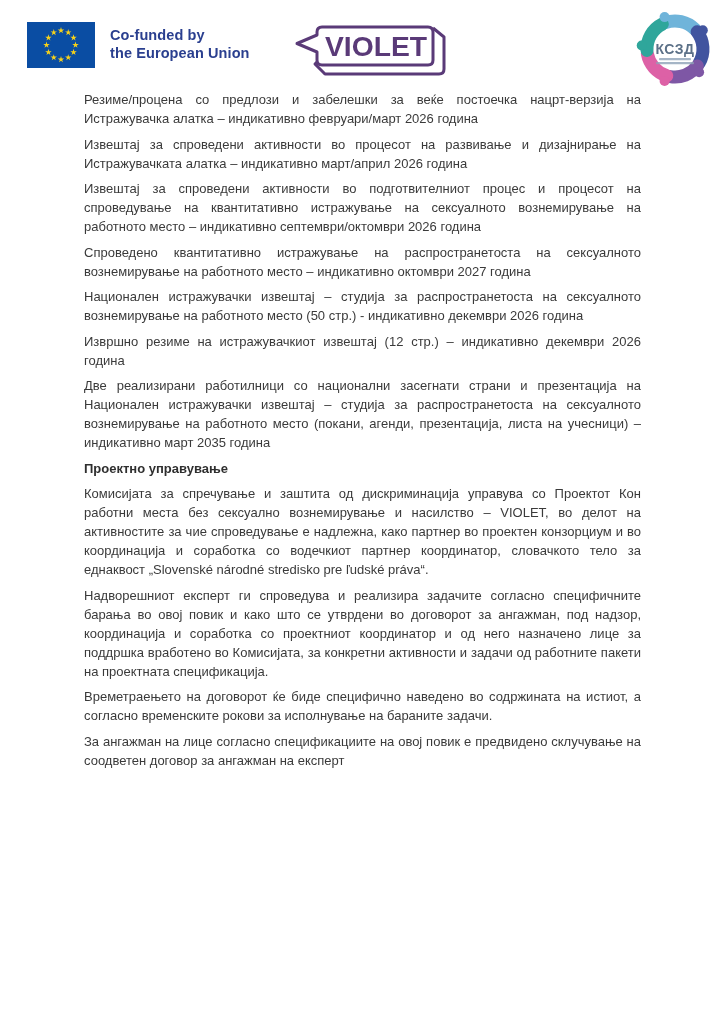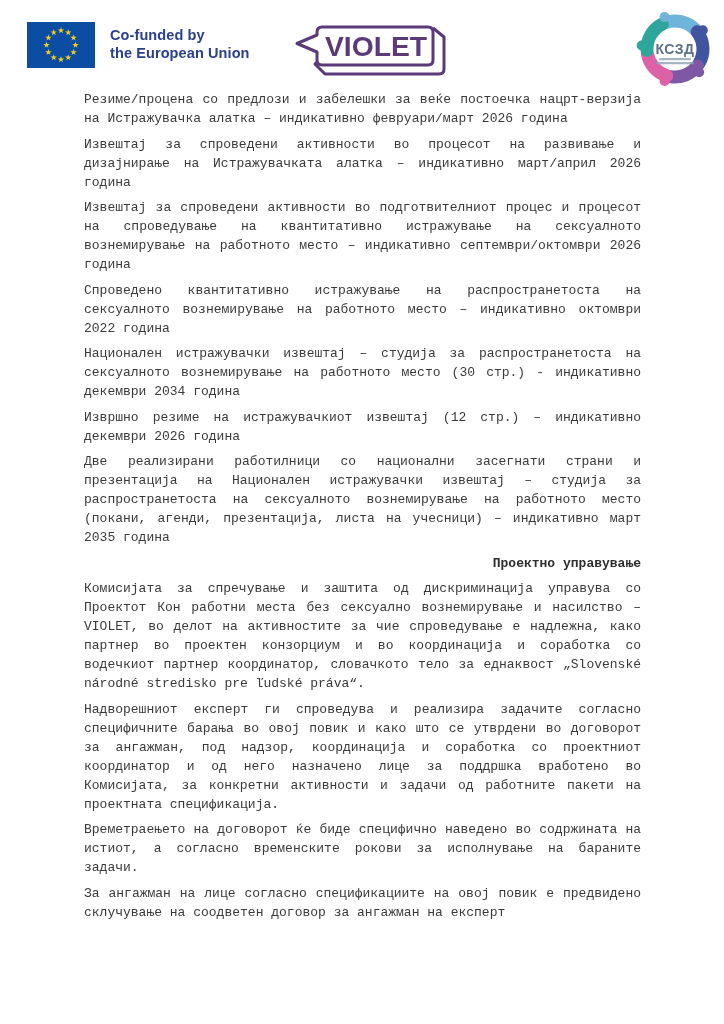--- a/index.html
+++ b/index.html
@@ -29,24 +29,24 @@
     font-weight:bold;color:var(--eu-text-blue);
     font-size:14.5px;line-height:1.22;letter-spacing:.1px;
   }
   .violet-logo{position:absolute;left:292px;top:24px;}
   .kszd-logo{position:absolute;left:633px;top:4px;}
   
   .doc-body{
     position:absolute;left:84px;right:83px;top:90px;
     font-size:13px;line-height:19px;
   }
-  .doc-body p{margin:0 0 6.5px;font-family:Liberation Mono, monospace;}
+  .doc-body p{margin:0 0 6.5px;}
   .doc-para{text-align:justify;}
   .doc-para.tight{margin-top:-6.5px;}
-  .doc-heading{font-weight:bold;text-align:right;color:#2f2f2f;}
+  .doc-heading{font-weight:bold;text-align:left;color:#2f2f2f;}
 </style>
 </head>
 <body>
 
 <div class="page">
 
   <div class="header">
 
     <div class="eu-logo">
       <svg class="eu-flag" width="68" height="46" viewBox="0 0 68 46">
@@ -104,22 +104,22 @@
         <rect x="23" y="58" width="38" height="2.2" rx="1"></rect>
       </g>
     </svg>
 
   </div>
 
   <div class="doc-body">
       <p class="doc-para">Резиме/процена со предлози и забелешки за веќе постоечка нацрт-верзија на Истражувачка алатка – индикативно  февруари/март 2026 година</p>
       <p class="doc-para">Извештај за спроведени активности во процесот на развивање и дизајнирање на Истражувачката алатка – индикативно  март/април 2026 година</p>
       <p class="doc-para">Извештај за спроведени активности во подготвителниот процес и процесот на спроведување на квантитативно истражување на сексуалното вознемирување на работното место – индикативно септември/октомври 2026 година</p>
-      <p class="doc-para">Спроведено квантитативно истражување на распространетоста на сексуалното вознемирување на работното место – индикативно октомври 2022 година</p>
-      <p class="doc-para">Национален истражувачки извештај – студија за распространетоста на сексуалното вознемирување на работното место (30 стр.) -  индикативно декември 2034 година</p>
+      <p class="doc-para">Спроведено квантитативно истражување на распространетоста на сексуалното вознемирување на работното место – индикативно октомври 2027 година</p>
+      <p class="doc-para">Национален истражувачки извештај – студија за распространетоста на сексуалното вознемирување на работното место (50 стр.) -  индикативно декември 2026 година</p>
       <p class="doc-para">Извршно резиме на истражувачкиот извештај (12 стр.) – индикативно декември 2026 година</p>
       <p class="doc-para">Две реализирани работилници со национални засегнати страни и презентација на Национален истражувачки извештај – студија за распространетоста на сексуалното вознемирување на работното место (покани, агенди, презентација, листа на учесници) – индикативно март 2035 година</p>
       <p class="doc-heading">Проектно управување</p>
       <p class="doc-para">Комисијата за спречување и заштита од дискриминација управува со Проектот Кон работни места без сексуално вознемирување и насилство – VIOLET, во делот на активностите за чие спроведување е надлежна, како партнер во проектен конзорциум и во координација и соработка со водечкиот партнер координатор, словачкото тело за еднаквост „Slovenské národné stredisko pre ľudské práva“.</p>
       <p class="doc-para">Надворешниот експерт ги спроведува и реализира задачите согласно специфичните барања во овој повик и  како што се утврдени во договорот за ангажман, под надзор, координација и соработка со проектниот координатор и од него назначено лице за поддршка вработено во Комисијата, за конкретни активности и задачи од работните пакети на проектната спецификација.</p>
       <p class="doc-para">Времетраењето на договорот ќе биде специфично наведено во содржината на истиот, а согласно временските рокови за исполнување на бараните задачи.</p>
       <p class="doc-para">За ангажман на лице согласно спецификациите на овој повик е предвидено склучување на соодветен договор за ангажман на експерт</p>
     </div>
 
 </div>

